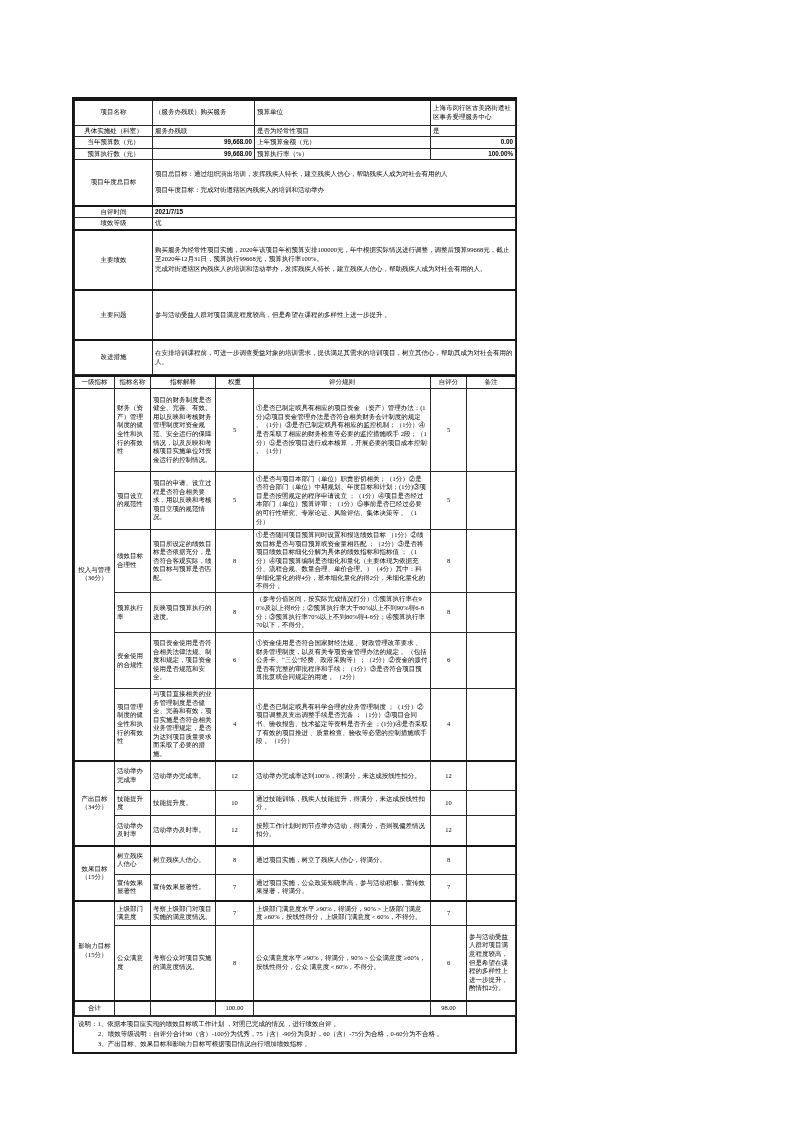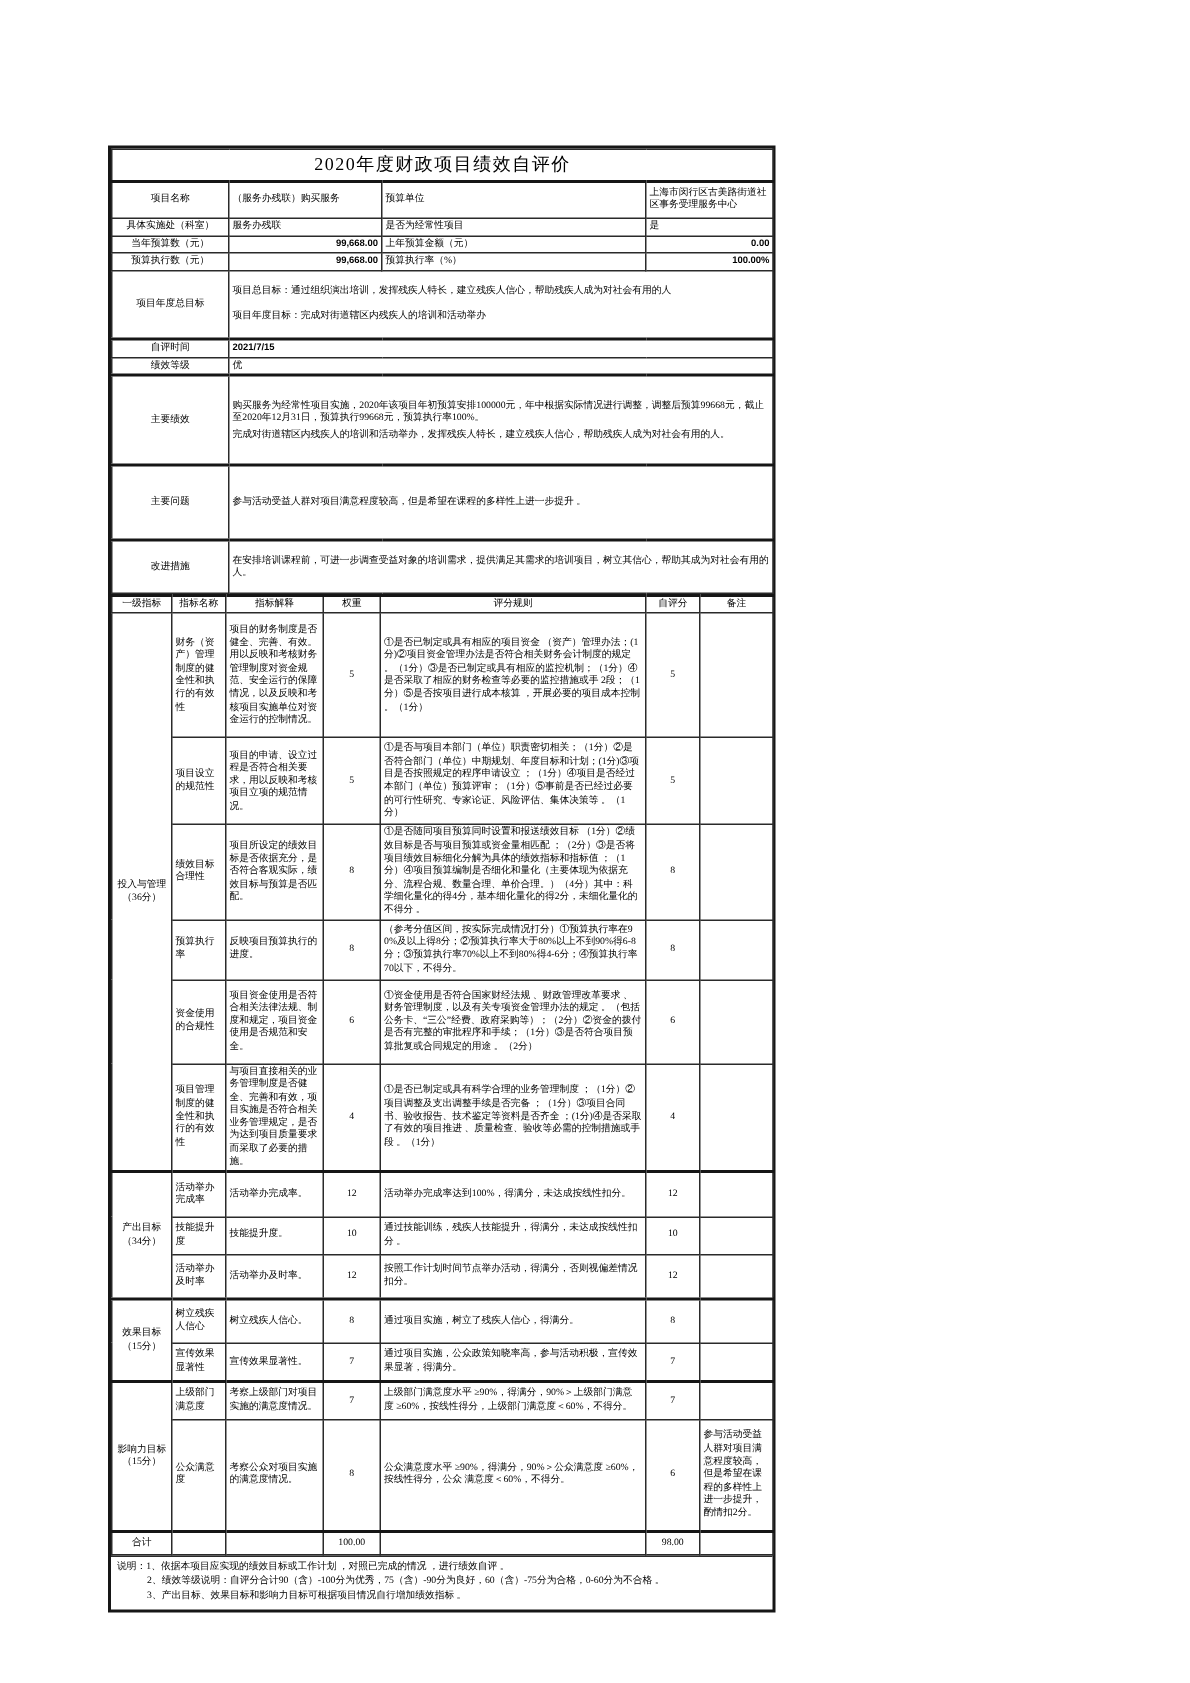--- a/index.html
+++ b/index.html
@@ -30,23 +30,20 @@
   <div class="frame">
 
     <table class="t-top">
       <colgroup>
           <col style="width:78px">
           <col style="width:102px">
           <col style="width:176px">
           <col style="width:85px">
         </colgroup>
       <tbody>
-          <tr style="height:21px">
-        <td colspan="4" class="title-cell">2020年度财政项目绩效自评价</td>
-      </tr>
       <tr style="height:25px" class="bt2">
         <td class="lab">项目名称</td>
         <td class="val">（服务办残联）购买服务</td>
         <td class="labL">预算单位</td>
         <td class="val">上海市闵行区古美路街道社区事务受理服务中心</td>
       </tr>
       <tr style="height:9px">
         <td class="lab">具体实施处（科室）</td>
         <td class="val">服务办残联</td>
         <td class="labL">是否为经常性项目</td>

